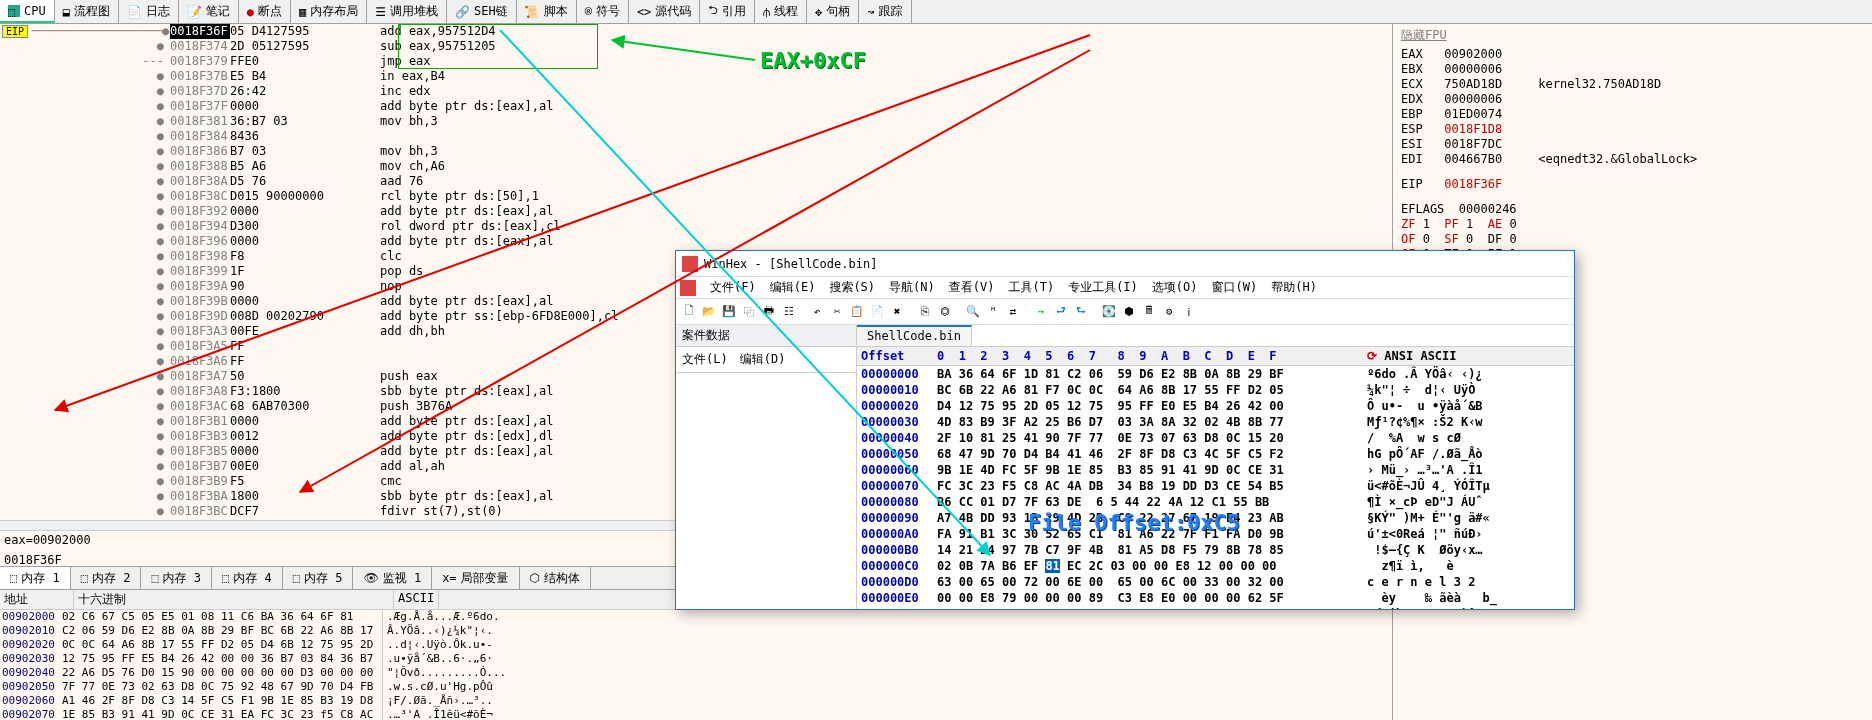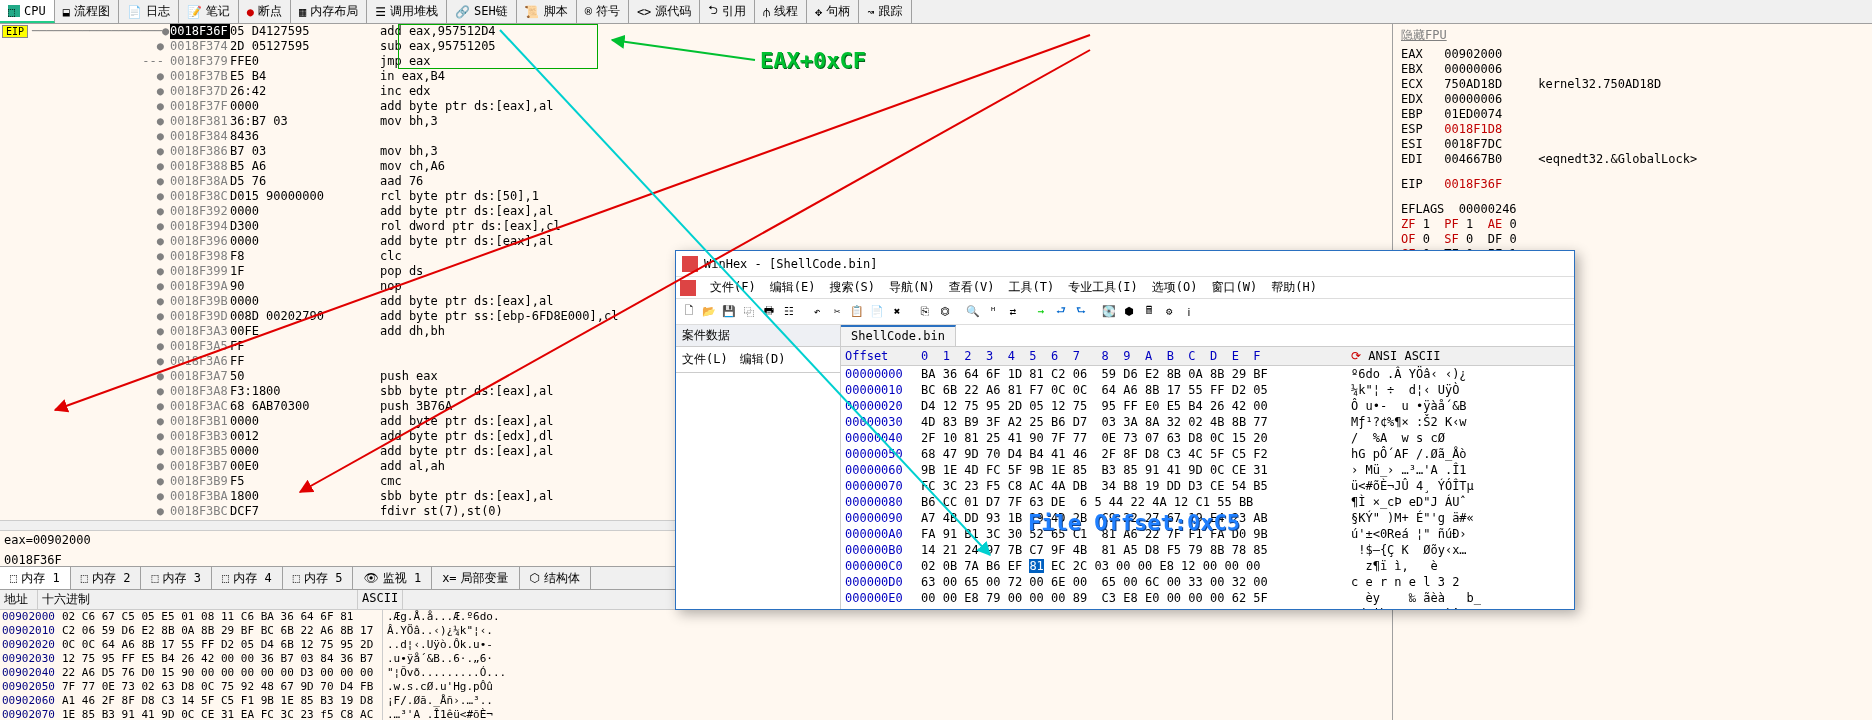--- a/index.html
+++ b/index.html
@@ -57,27 +57,27 @@
 
 .winhex { position: absolute; left: 675px; top: 250px; width: 900px; height: 360px; background: #fff; border: 1px solid #2a70c0; box-shadow: 4px 4px 12px rgba(0,0,0,0.3); display: flex; flex-direction: column; }
 .winhex-title { height: 26px; background: #fff; border-bottom: 1px solid #ddd; display: flex; align-items: center; padding: 0 6px; gap: 6px; }
 .winhex-title-icon { width: 16px; height: 16px; background: #d44; }
 .winhex-menubar { height: 22px; display: flex; align-items: center; padding: 0 4px; gap: 14px; border-bottom: 1px solid #ddd; }
 .winhex-menu-item { cursor: pointer; }
 .winhex-toolbar { height: 26px; display: flex; align-items: center; padding: 0 4px; gap: 2px; border-bottom: 1px solid #ddd; }
 .tb-btn { width: 18px; height: 18px; border: 1px solid transparent; display: flex; align-items: center; justify-content: center; cursor: pointer; font-size: 11px; }
 .tb-sep { width: 6px; }
 .winhex-body { flex: 1; display: flex; min-height: 0; }
-.winhex-left { width: 165px; border-right: 1px solid #ccc; display: flex; flex-direction: column; }
+.winhex-left { width: 181px; border-right: 1px solid #ccc; display: flex; flex-direction: column; }
 .winhex-left-head { background: #eef0f4; padding: 2px 6px; border-bottom: 1px solid #ccc; }
 .winhex-left-menu { display: flex; gap: 12px; padding: 4px 6px; border-bottom: 1px solid #ccc; }
 .winhex-main { flex: 1; display: flex; flex-direction: column; min-width: 0; }
 .winhex-tabs { height: 22px; display: flex; border-bottom: 1px solid #ccc; }
 .winhex-tab { padding: 2px 10px; background: #f4f4f4; border-right: 1px solid #ccc; border-top: 2px solid #2a70c0; }
-.winhex-hex { flex: 1; overflow: auto; font-family: Consolas, monospace; font-size: 12px; }
+.winhex-hex { flex: 1; overflow: auto; font-family: Consolas, monospace; font-size: 12px; font-weight: bold; }
 .winhex-hexhead { display: flex; background: #f0f0f0; border-bottom: 1px solid #ccc; white-space: pre; line-height: 18px; }
 .wh-off { width: 80px; color: #0000c0; padding-left: 4px; }
 .wh-hex { width: 430px; color: #0000c0; }
 .wh-ascii { flex: 1; }
 .winhex-hexrow { display: flex; white-space: pre; line-height: 16px; }
 .who { width: 80px; color: #0000c0; padding-left: 4px; }
 .whh { width: 430px; color: #000; }
 .wha { flex: 1; color: #000; }
 .hex-sel { background: #0060c0; color: #fff; }
 
@@ -231,21 +231,21 @@
             <span>局部变量</span>
           </div>
         <div class="mem-tab">
             <span>⬡</span>
             <span>结构体</span>
           </div>
       </div>
 
       <div class="mem-dump">
         <div class="mem-header">
-          <div style="width:38px">地址</div>
+          <div style="width:74px">地址</div>
           <div style="width:320px">十六进制</div>
           <div>ASCII</div>
         </div>
         <div id="memrows">
             <div class="mem-row"><div class="mem-addr">00902000</div><div class="mem-hex">02 C6 67 C5 05 E5 01 08 11 C6 BA 36 64 6F 81</div><div class="mem-ascii">.Æg.Å.å...Æ.º6do.</div></div>
             <div class="mem-row"><div class="mem-addr">00902010</div><div class="mem-hex">C2 06 59 D6 E2 8B 0A 8B 29 BF BC 6B 22 A6 8B 17</div><div class="mem-ascii">Â.YÖâ..‹)¿¼k"¦‹.</div></div>
             <div class="mem-row"><div class="mem-addr">00902020</div><div class="mem-hex">0C 0C 64 A6 8B 17 55 FF D2 05 D4 6B 12 75 95 2D</div><div class="mem-ascii">..d¦‹.Uÿò.Ôk.u•-</div></div>
             <div class="mem-row"><div class="mem-addr">00902030</div><div class="mem-hex">12 75 95 FF E5 B4 26 42 00 00 36 B7 03 84 36 B7</div><div class="mem-ascii">.u•ÿå´&amp;B..6·.„6·</div></div>
             <div class="mem-row"><div class="mem-addr">00902040</div><div class="mem-hex">22 A6 D5 76 D0 15 90 00 00 00 00 00 D3 00 00 00</div><div class="mem-ascii">"¦Õvð.........Ó...</div></div>
             <div class="mem-row"><div class="mem-addr">00902050</div><div class="mem-hex">7F 77 0E 73 02 63 D8 0C 75 92 48 67 9D 70 D4 FB</div><div class="mem-ascii">.w.s.cØ.u'Hg.pÔû</div></div>

